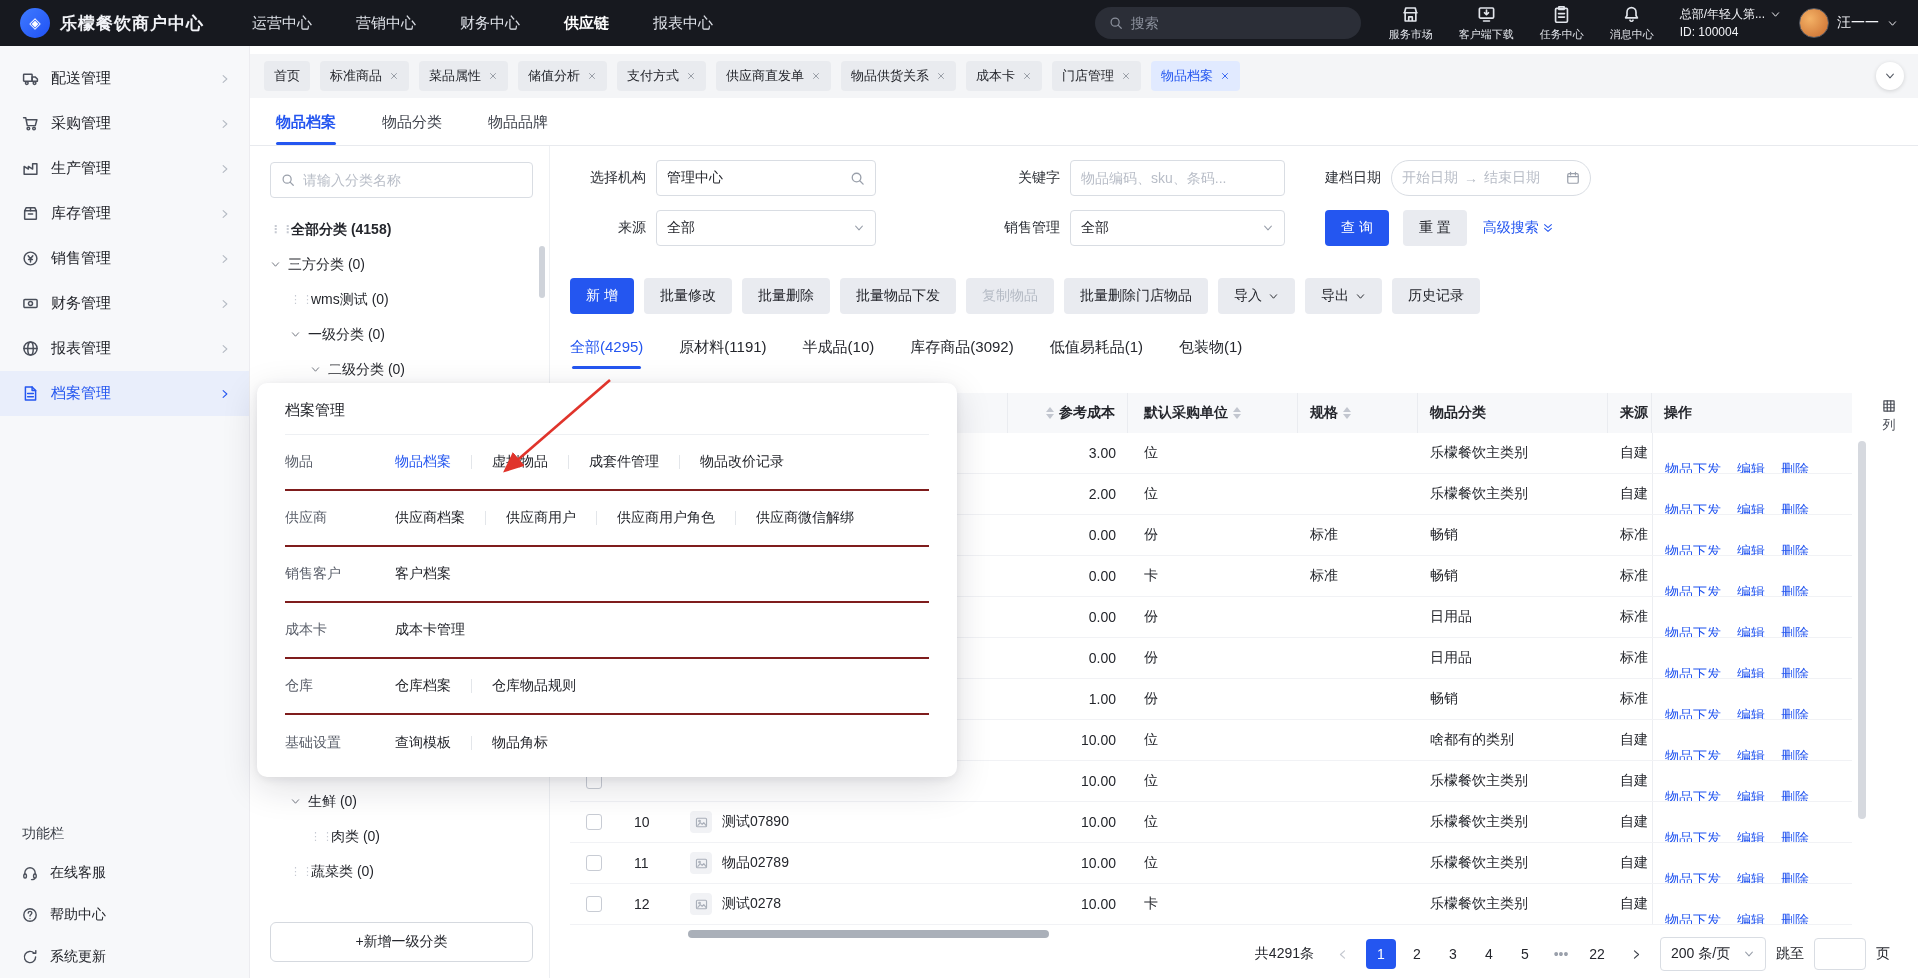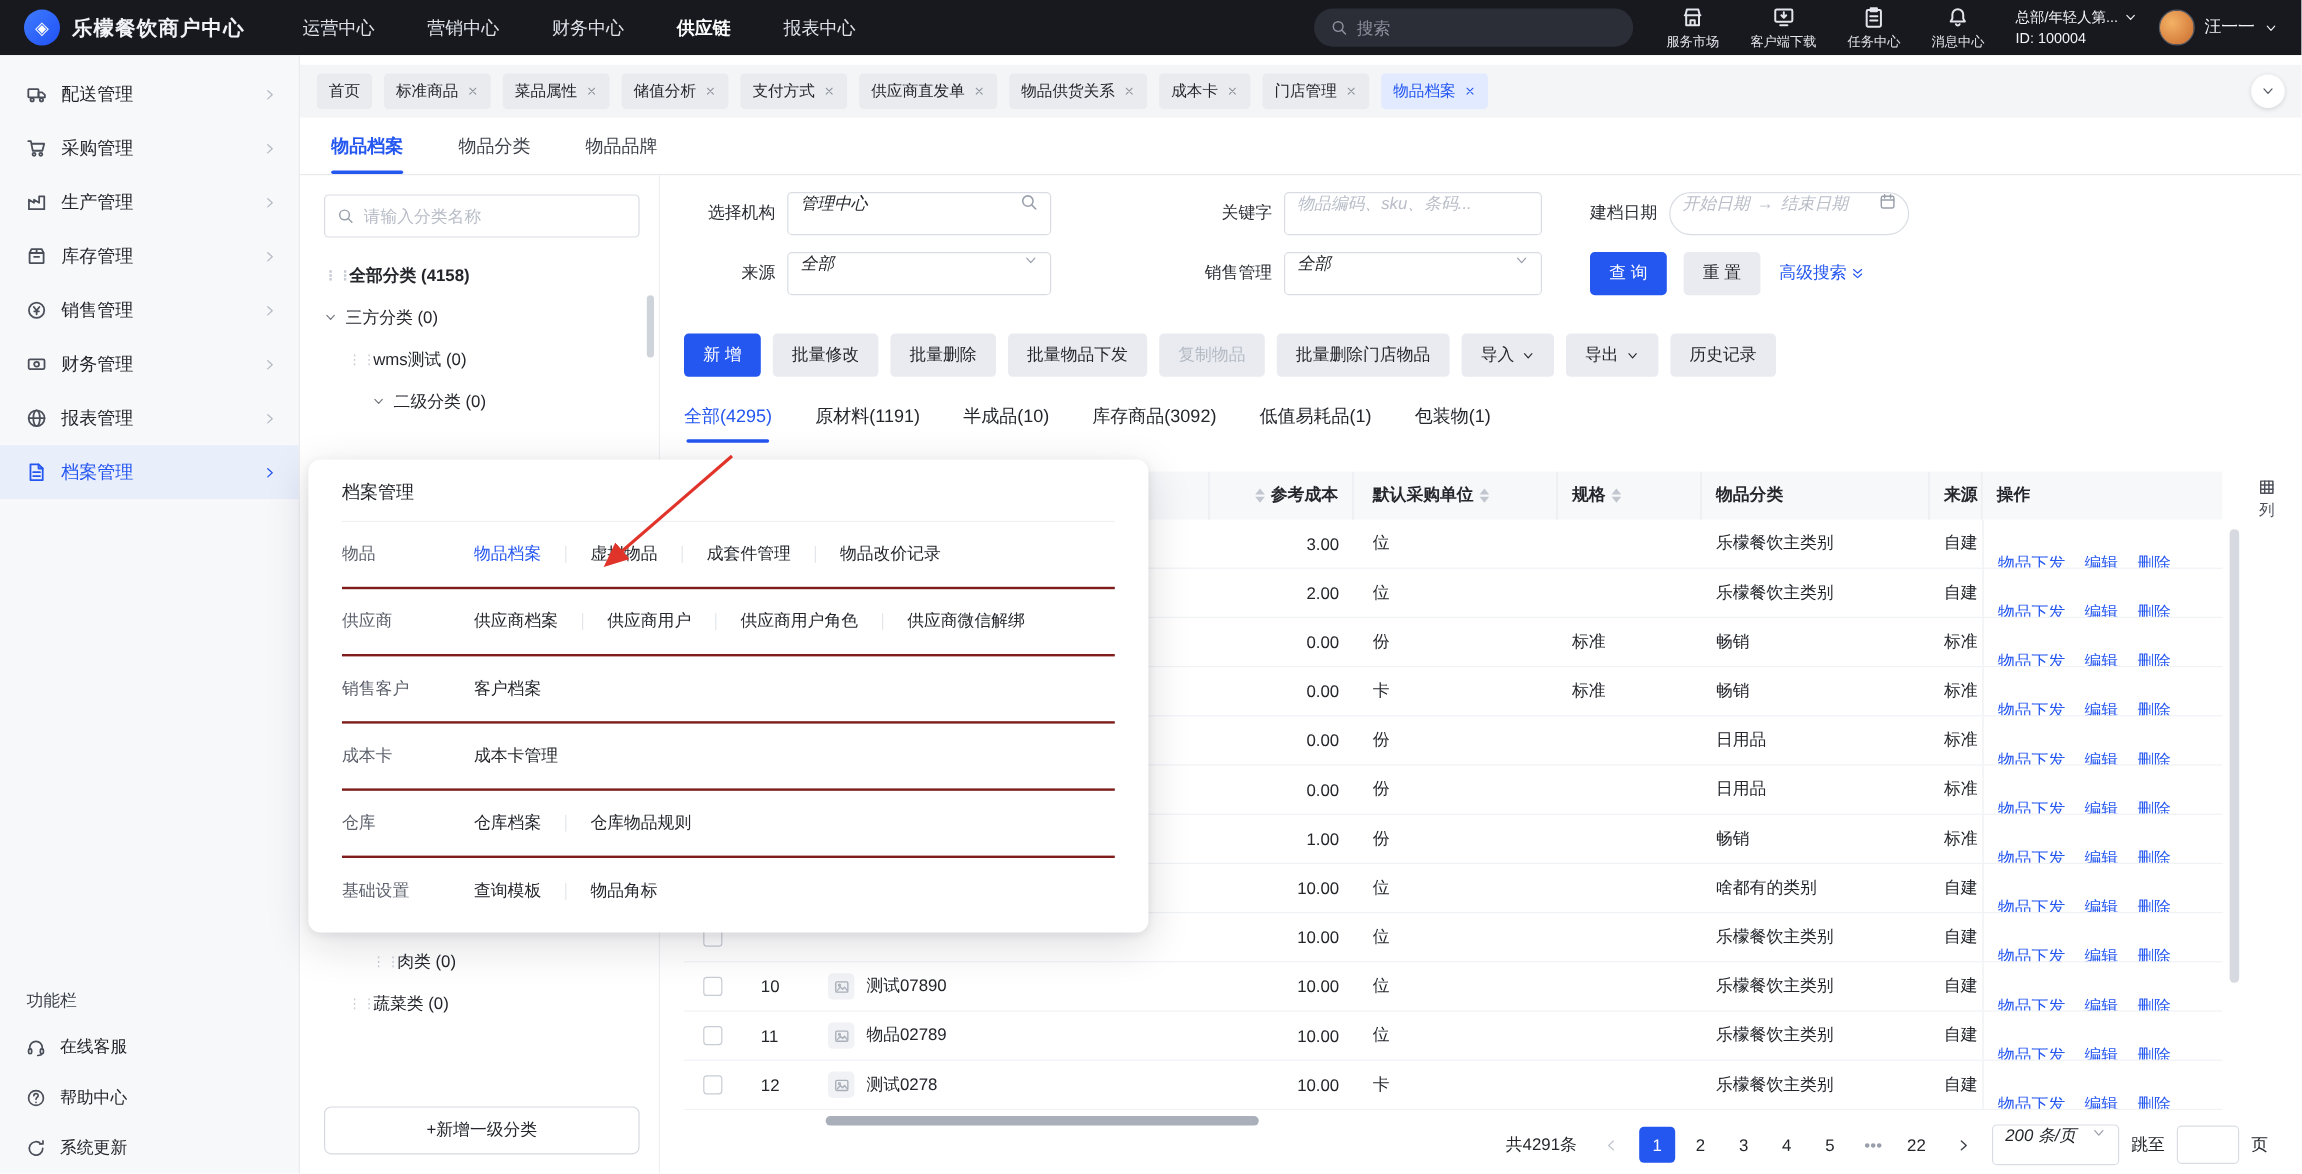--- a/index.html
+++ b/index.html
@@ -68,21 +68,21 @@
 .tree-spacer { height:397px; }
 .tree-scroll-thumb { position:absolute; right:4px; top:100px; width:6px; height:52px; background:#cfd3da; border-radius:3px; }
 .add-cat-btn { position:absolute; left:20px; right:16px; bottom:16px; height:40px; border:1px solid #d5d9df; border-radius:6px; background:#fff; color:#24262c; font:inherit; font-size:14px; cursor:pointer; }
 
 
 .right-panel { flex:1; min-width:0; padding:14px 0 6px 20px; display:flex; flex-direction:column; position:relative; }
 .filter-row { display:flex; align-items:center; margin-bottom:14px; }
 .f-label { text-align:right; padding-right:10px; color:#2b2e35; white-space:nowrap; }
 .w86{width:86px;flex:0 0 86px;} .w84{width:84px;flex:0 0 84px;}
 .ml110{margin-left:110px;} .ml20{margin-left:20px;} .ml40{margin-left:40px;} .ml14{margin-left:14px;} .ml16{margin-left:16px;}
-.box { height:36px; border:1px solid #d9dde3; border-radius:4px; background:#fff; display:flex; align-items:flex-start; gap:6px; padding:0 10px; font-size:14px; color:#24262c;font-style:italic; }
+.box { height:36px; border:1px solid #d9dde3; border-radius:4px; background:#fff; display:flex; align-items:center; gap:6px; padding:0 10px; font-size:14px; color:#24262c; }
 .box .mla { margin-left:auto; color:#9aa0ab; }
 .w220{width:220px;flex:0 0 220px;} .w215{width:215px;flex:0 0 215px;} .w200{width:200px;flex:0 0 200px;}
 .pill { border-radius:18px; }
 .ph { color:#b8bdc7; white-space:nowrap; }
 .plain-input { border:none; outline:none; width:100%; font:inherit; color:#24262c; background:transparent; }
 .plain-input::placeholder { color:#b8bdc7; }
 .btn { height:36px; padding:0 16px; border:none; border-radius:4px; background:#e9ebf0; color:#24262c; font-size:14px; font-family:inherit; display:inline-flex; align-items:center; gap:6px; cursor:pointer; white-space:nowrap; }
 .btn.primary { background:#2456f0; color:#fff; }
 .btn.disabled { color:#b4bac4; cursor:not-allowed; }
 .adv-link { color:#2456f0; display:inline-flex; align-items:center; gap:3px; cursor:pointer; white-space:nowrap; }
@@ -504,20 +504,28 @@
                   <svg viewBox="0 0 16 16" width="11" height="11" fill="none" stroke="currentColor" stroke-width="1.4" stroke-linecap="round" stroke-linejoin="round">
                     <polyline points="3.5 5.5 8 10.5 12.5 5.5"></polyline>
                   </svg>
                 </span>
                 <span>三方分类 (0)</span>
               </div>
               <div class="tree-item" style="padding-left: 20px;">
                 <span class="dots">⋮⋮</span>
                 <span>wms测试 (0)</span>
               </div>
+              <div class="tree-item" style="padding-left: 20px;">
+                <span class="icon tree-caret">
+                  <svg viewBox="0 0 16 16" width="11" height="11" fill="none" stroke="currentColor" stroke-width="1.4" stroke-linecap="round" stroke-linejoin="round">
+                    <polyline points="3.5 5.5 8 10.5 12.5 5.5"></polyline>
+                  </svg>
+                </span>
+                <span>一级分类 (0)</span>
+              </div>
               <div class="tree-item" style="padding-left: 40px;">
                 <span class="icon tree-caret">
                   <svg viewBox="0 0 16 16" width="11" height="11" fill="none" stroke="currentColor" stroke-width="1.4" stroke-linecap="round" stroke-linejoin="round">
                     <polyline points="3.5 5.5 8 10.5 12.5 5.5"></polyline>
                   </svg>
                 </span>
                 <span>二级分类 (0)</span>
               </div>
               <div class="tree-spacer"></div>
               <div class="tree-item" style="padding-left: 20px;">

